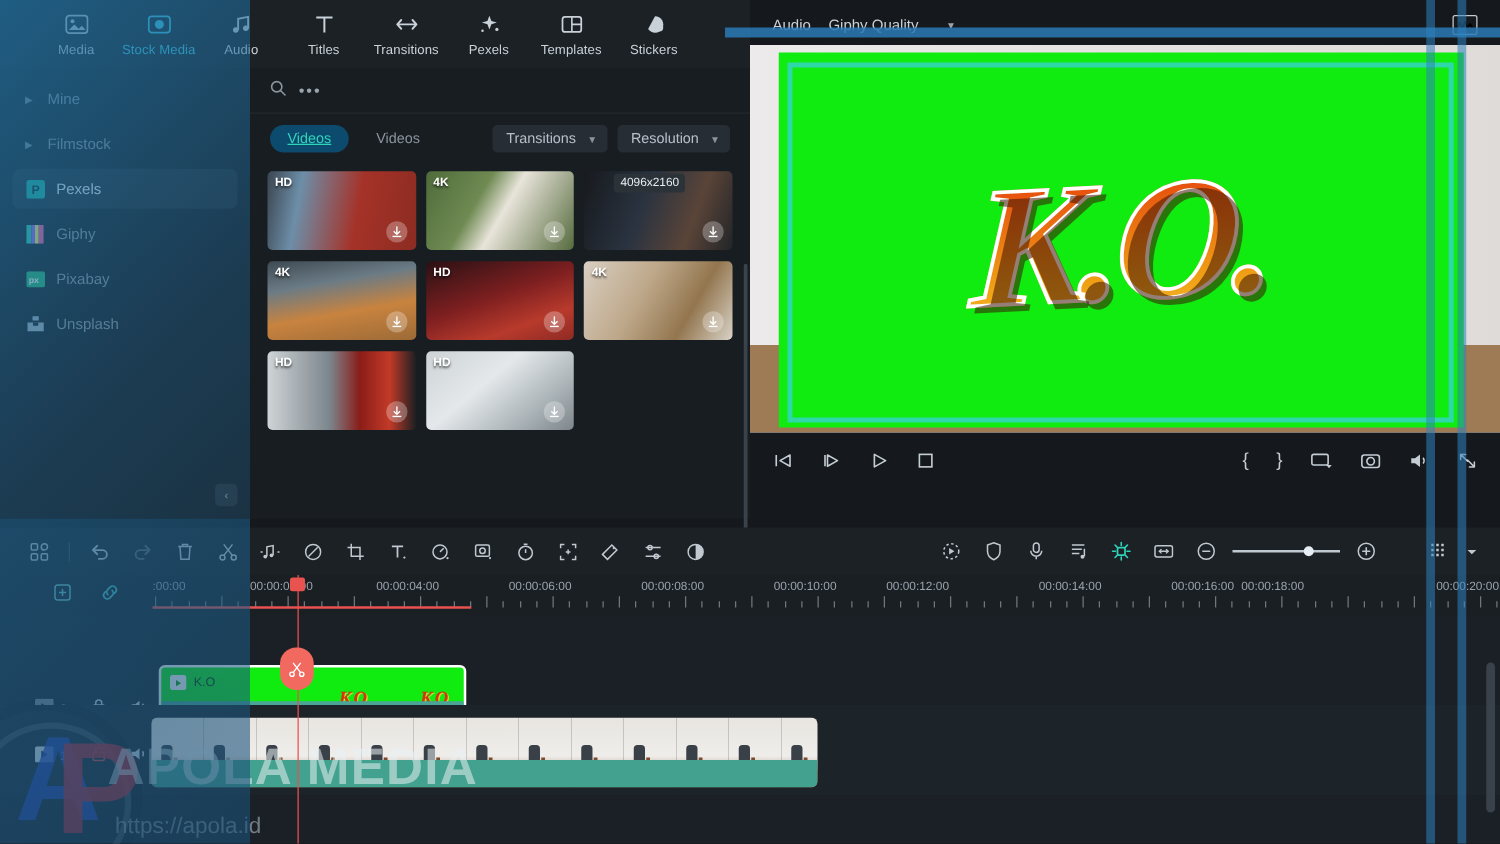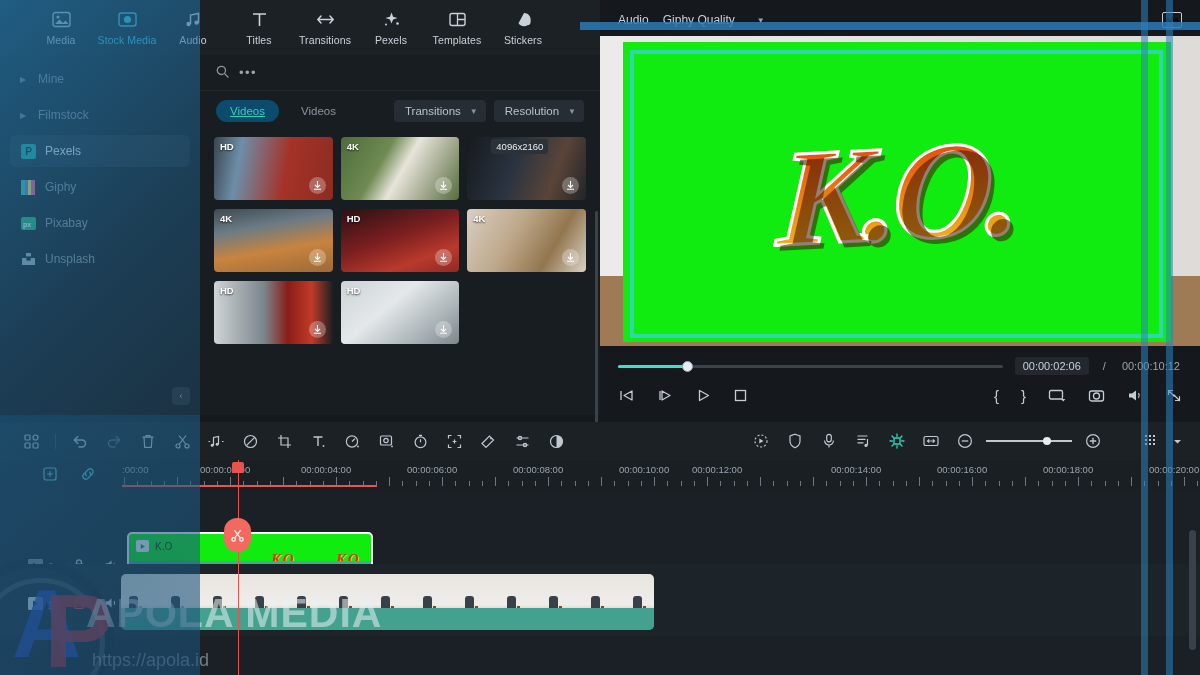--- a/index.html
+++ b/index.html
@@ -507,29 +507,20 @@
   <div class="stage">
     <div class="wall"></div>
     <div class="floor"></div>
     <div class="green">
       <div class="greenframe"></div>
       <div class="ko-text">K.O.</div>
     </div>
   </div>
 
   <div class="player-bar">
-    <div class="seek">
-      <div class="track-line">
-        <div class="fill"></div>
-        <div class="knob"></div>
-      </div>
-      <span class="tc">00:00:02:06</span>
-      <span class="tc plain">/</span>
-      <span class="tc plain">00:00:10:12</span>
-    </div>
     <div class="pcontrols">
       <span class="pc">
           <svg width="17" height="15" viewBox="0 0 17 15">
             <path d="M3 3v9M14 3L6 7.5 14 12z" fill="none" stroke="currentColor" stroke-width="1.3" stroke-linejoin="round"></path>
           </svg>
         </span>
       <span class="pc">
           <svg width="17" height="15" viewBox="0 0 17 15">
             <path d="M3 3v9M5 3l8 4.5L5 12z" fill="none" stroke="currentColor" stroke-width="1.3" stroke-linejoin="round"></path>
           </svg>
@@ -766,24 +757,24 @@
             <path d="M9.7 6.3a3 3 0 0 1 0 4.2l-2 2a3 3 0 0 1-4.2-4.2l1-1" fill="none" stroke="#4fc3c7" stroke-width="1.3" stroke-linecap="round"></path>
           </svg></span>
     </div>
     <div class="ticks">
       <span class="tick-label" style="left:0px">:00:00</span>
       <span class="tick-label" style="left:78px">00:00:02:00</span>
       <span class="tick-label" style="left:179px">00:00:04:00</span>
       <span class="tick-label" style="left:285px">00:00:06:00</span>
       <span class="tick-label" style="left:391px">00:00:08:00</span>
       <span class="tick-label" style="left:497px">00:00:10:00</span>
-      <span class="tick-label" style="left:570px">00:00:12:00</span>
+      <span class="tick-label" style="left:587px">00:00:12:00</span>
       <span class="tick-label" style="left:709px">00:00:14:00</span>
       <span class="tick-label" style="left:815px">00:00:16:00</span>
-      <span class="tick-label" style="left:921px">00:00:18:00</span>
+      <span class="tick-label" style="left:871px">00:00:18:00</span>
       <span class="tick-label" style="left:1027px">00:00:20:00</span>
     <span class="tick major" style="left: 2px;"></span>
         <span class="tick minor" style="left: 15.25px;"></span>
         <span class="tick minor" style="left: 28.5px;"></span>
         <span class="tick minor" style="left: 41.75px;"></span>
         <span class="tick major" style="left: 55px;"></span>
         <span class="tick minor" style="left: 68.25px;"></span>
         <span class="tick minor" style="left: 81.5px;"></span>
         <span class="tick minor" style="left: 94.75px;"></span>
         <span class="tick major" style="left: 108px;"></span>

